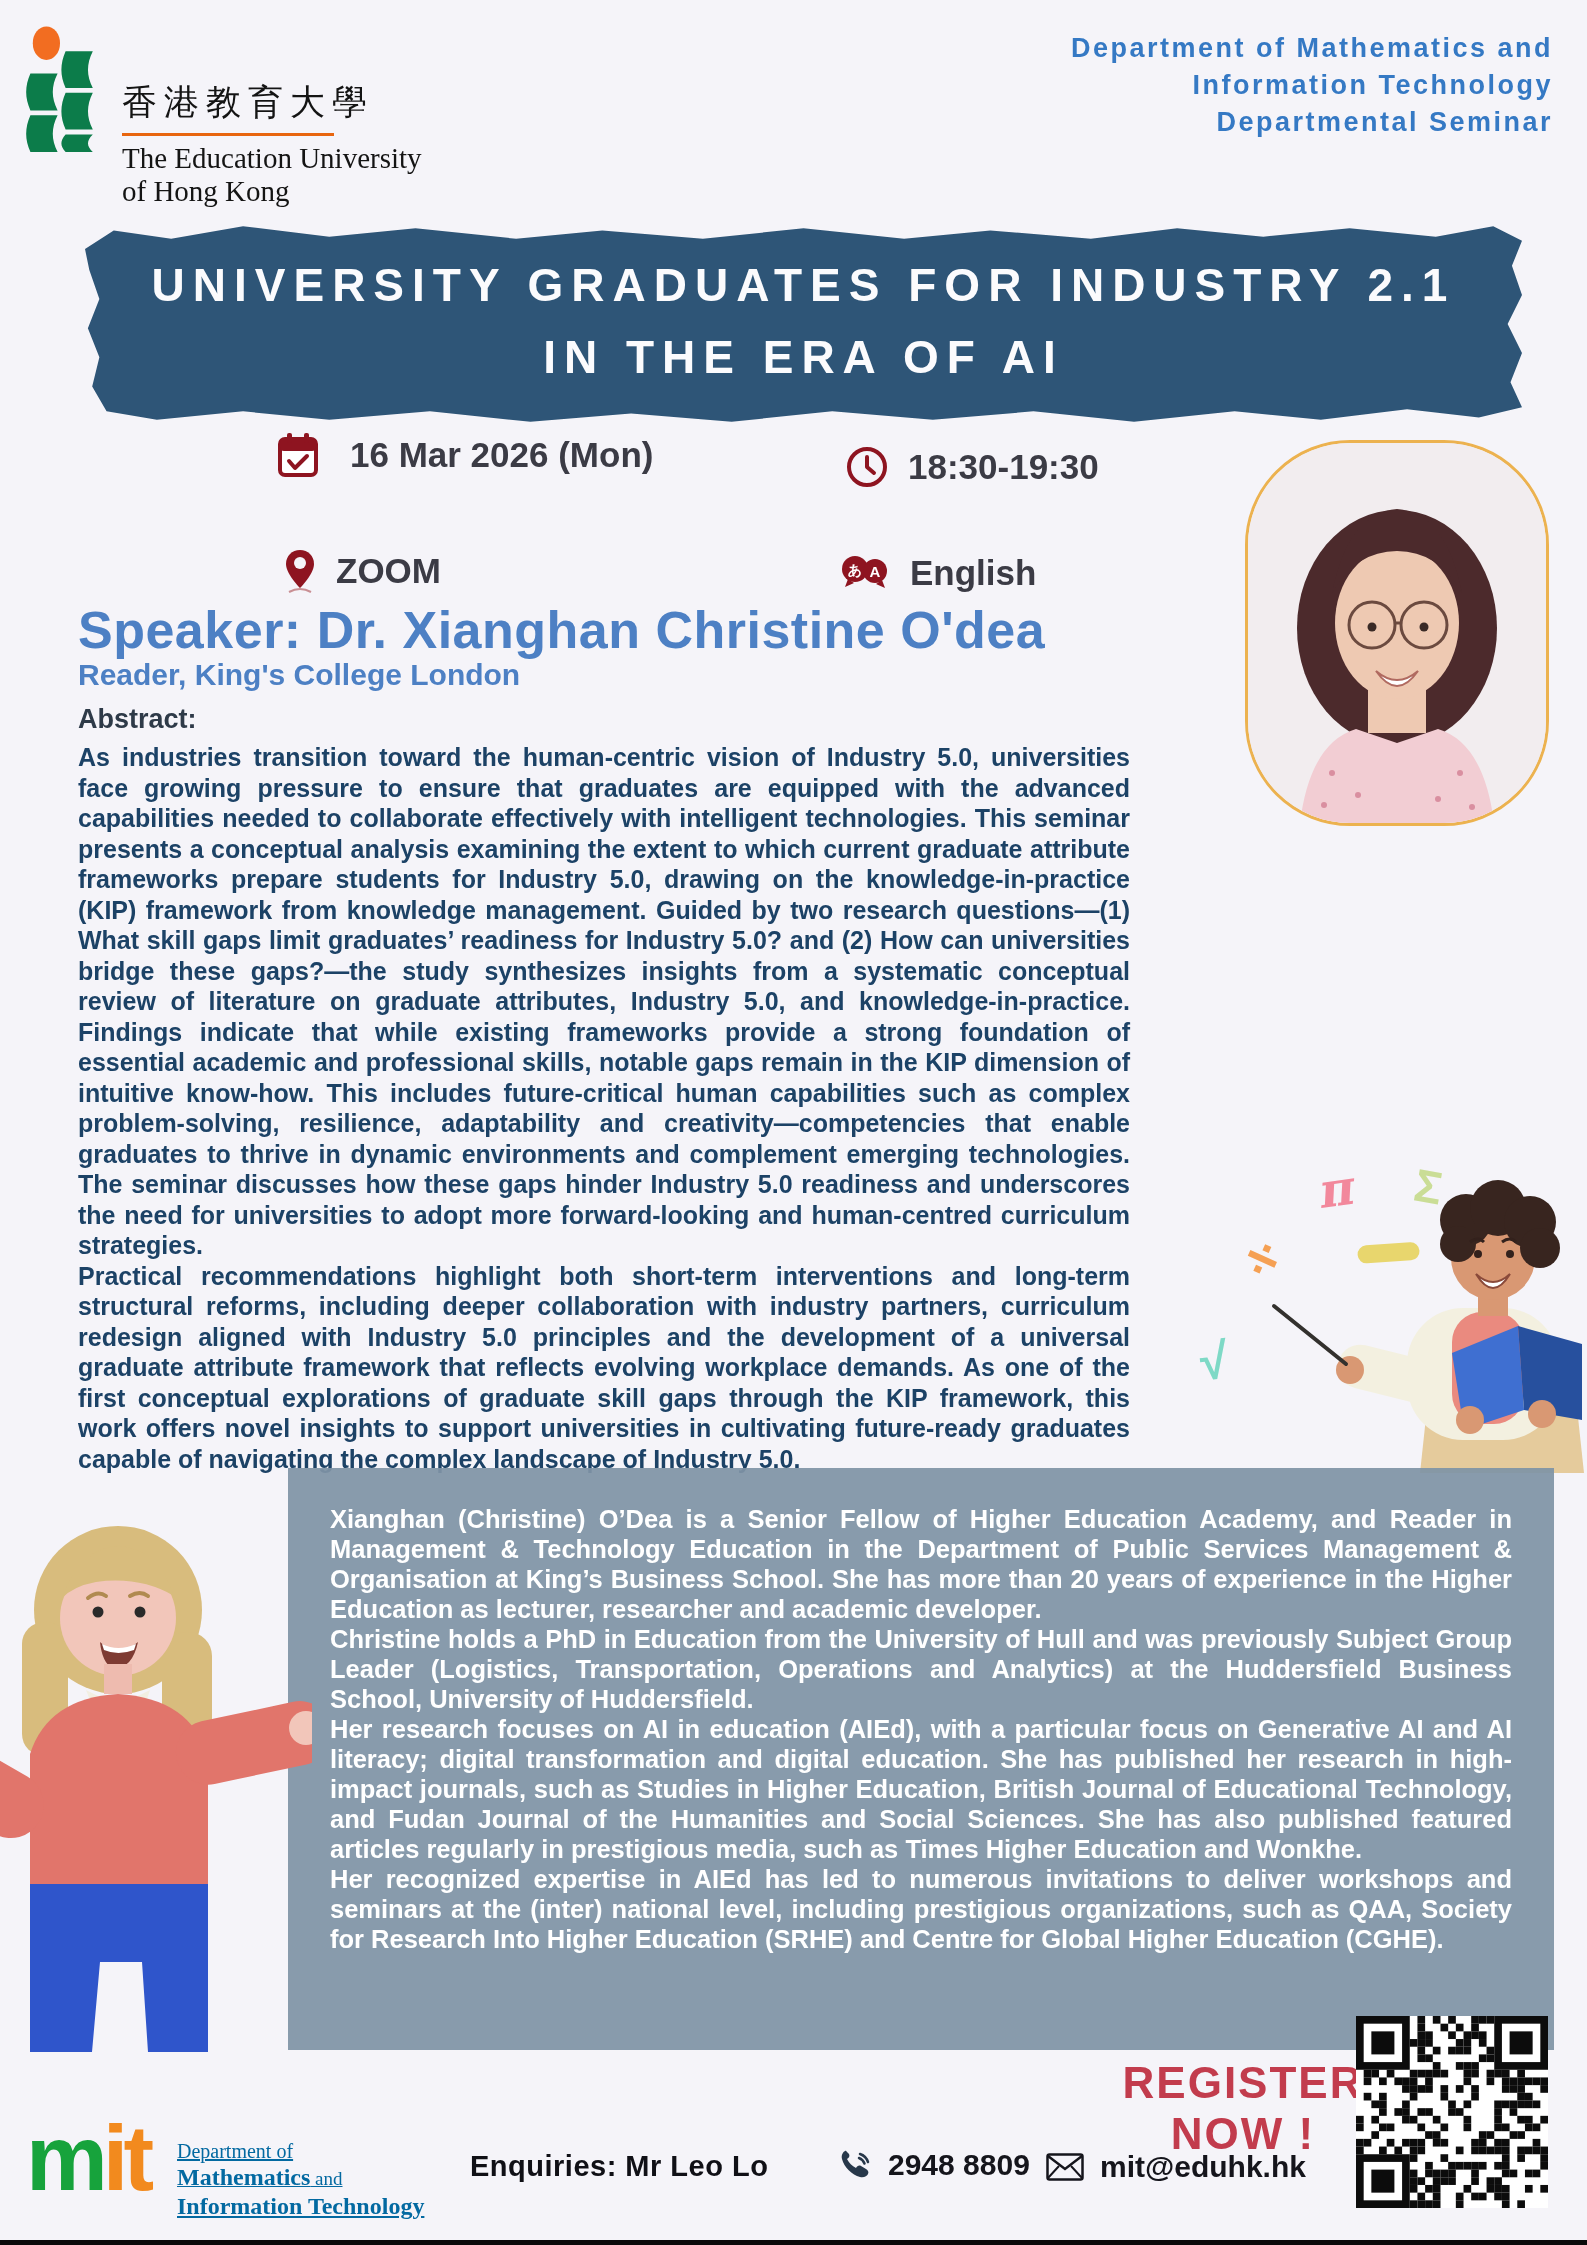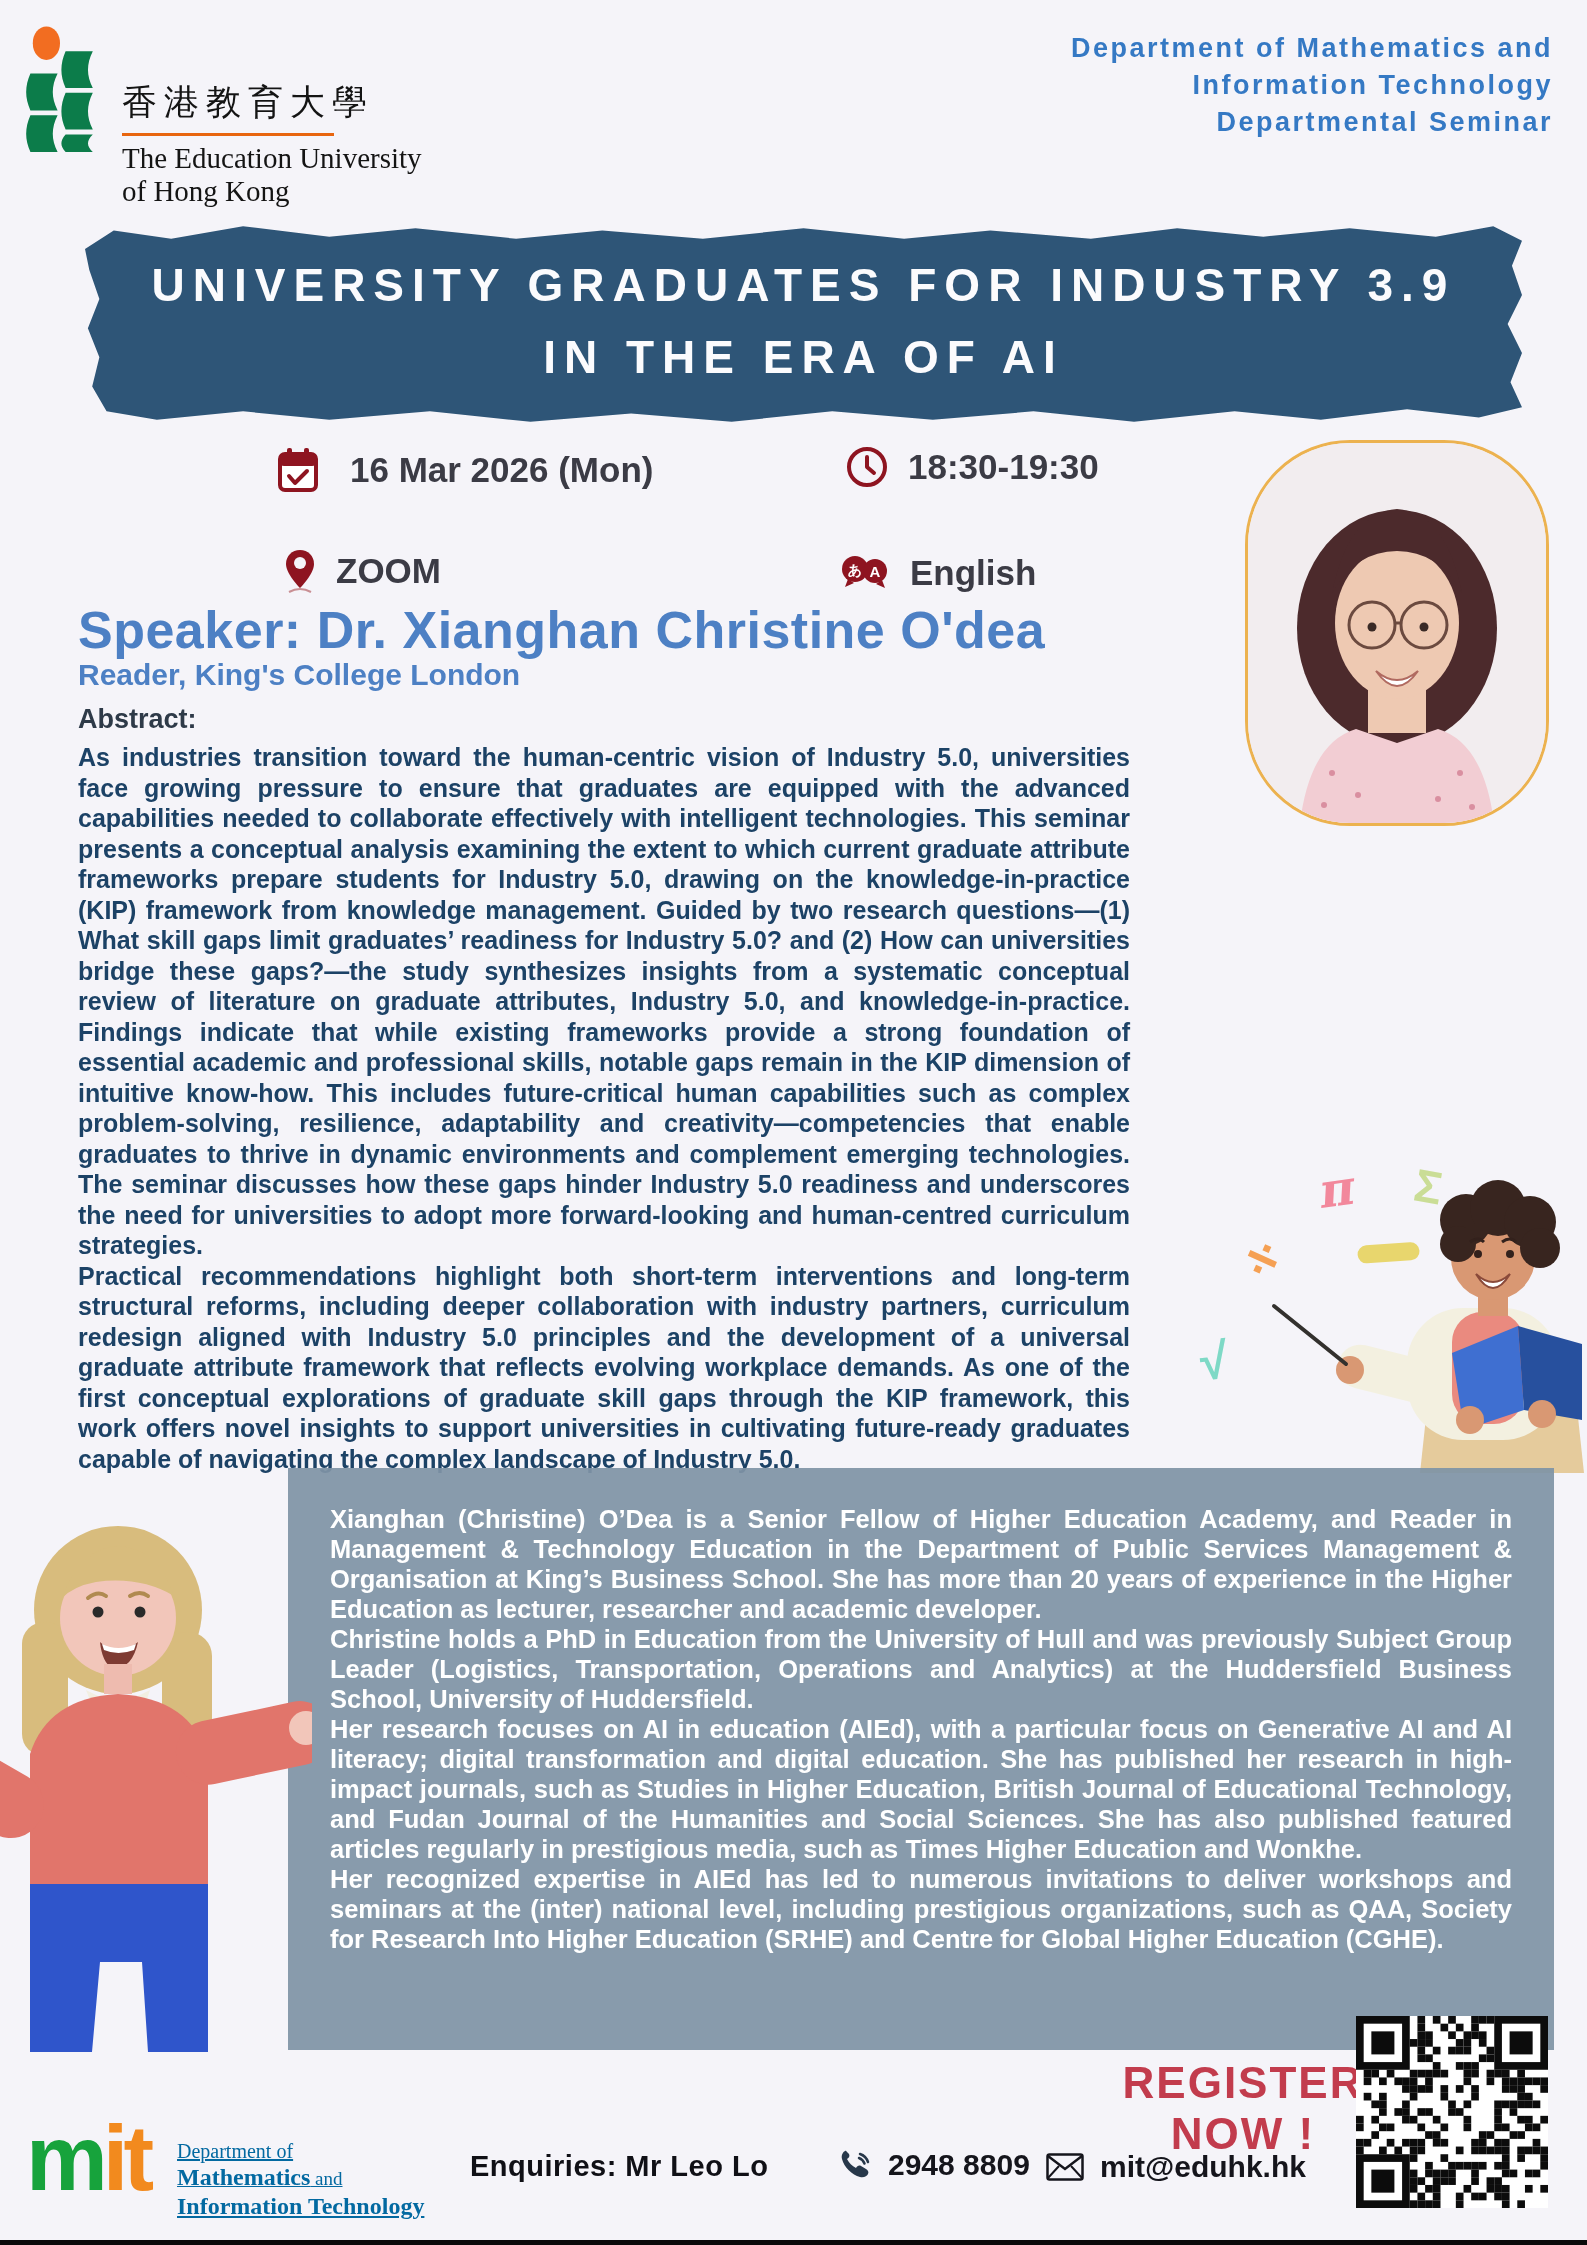--- a/index.html
+++ b/index.html
@@ -96,25 +96,25 @@
     </div>
   </div>
 
   <div class="dept-seminar">
     <div>Department of Mathematics and</div>
     <div>Information Technology</div>
     <div>Departmental Seminar</div>
   </div>
 
   <div class="banner">
-    <div class="banner-line l1">UNIVERSITY GRADUATES FOR INDUSTRY 3.9</div>
+    <div class="banner-line l1">UNIVERSITY GRADUATES FOR INDUSTRY 2.1</div>
     <div class="banner-line l2">IN THE ERA OF AI</div>
   </div>
 
-  <div class="detail" style="left:278px;top:448px;gap:32px;">
+  <div class="detail" style="left:278px;top:433px;gap:32px;">
     <svg width="40" height="44" viewBox="0 0 40 44">
       <rect x="2" y="6" width="36" height="36" rx="5" fill="#ffffff" stroke="#8e1420" stroke-width="4"></rect>
       <rect x="2" y="6" width="36" height="12" rx="4" fill="#8e1420"></rect>
       <rect x="9" y="0" width="5" height="10" rx="2" fill="#8e1420"></rect>
       <rect x="26" y="0" width="5" height="10" rx="2" fill="#8e1420"></rect>
       <path d="M11,28 l6,7 l12,-12" fill="none" stroke="#8e1420" stroke-width="4" stroke-linecap="round" stroke-linejoin="round"></path>
     </svg>
     <span>16 Mar 2026 (Mon)</span>
   </div>
 

